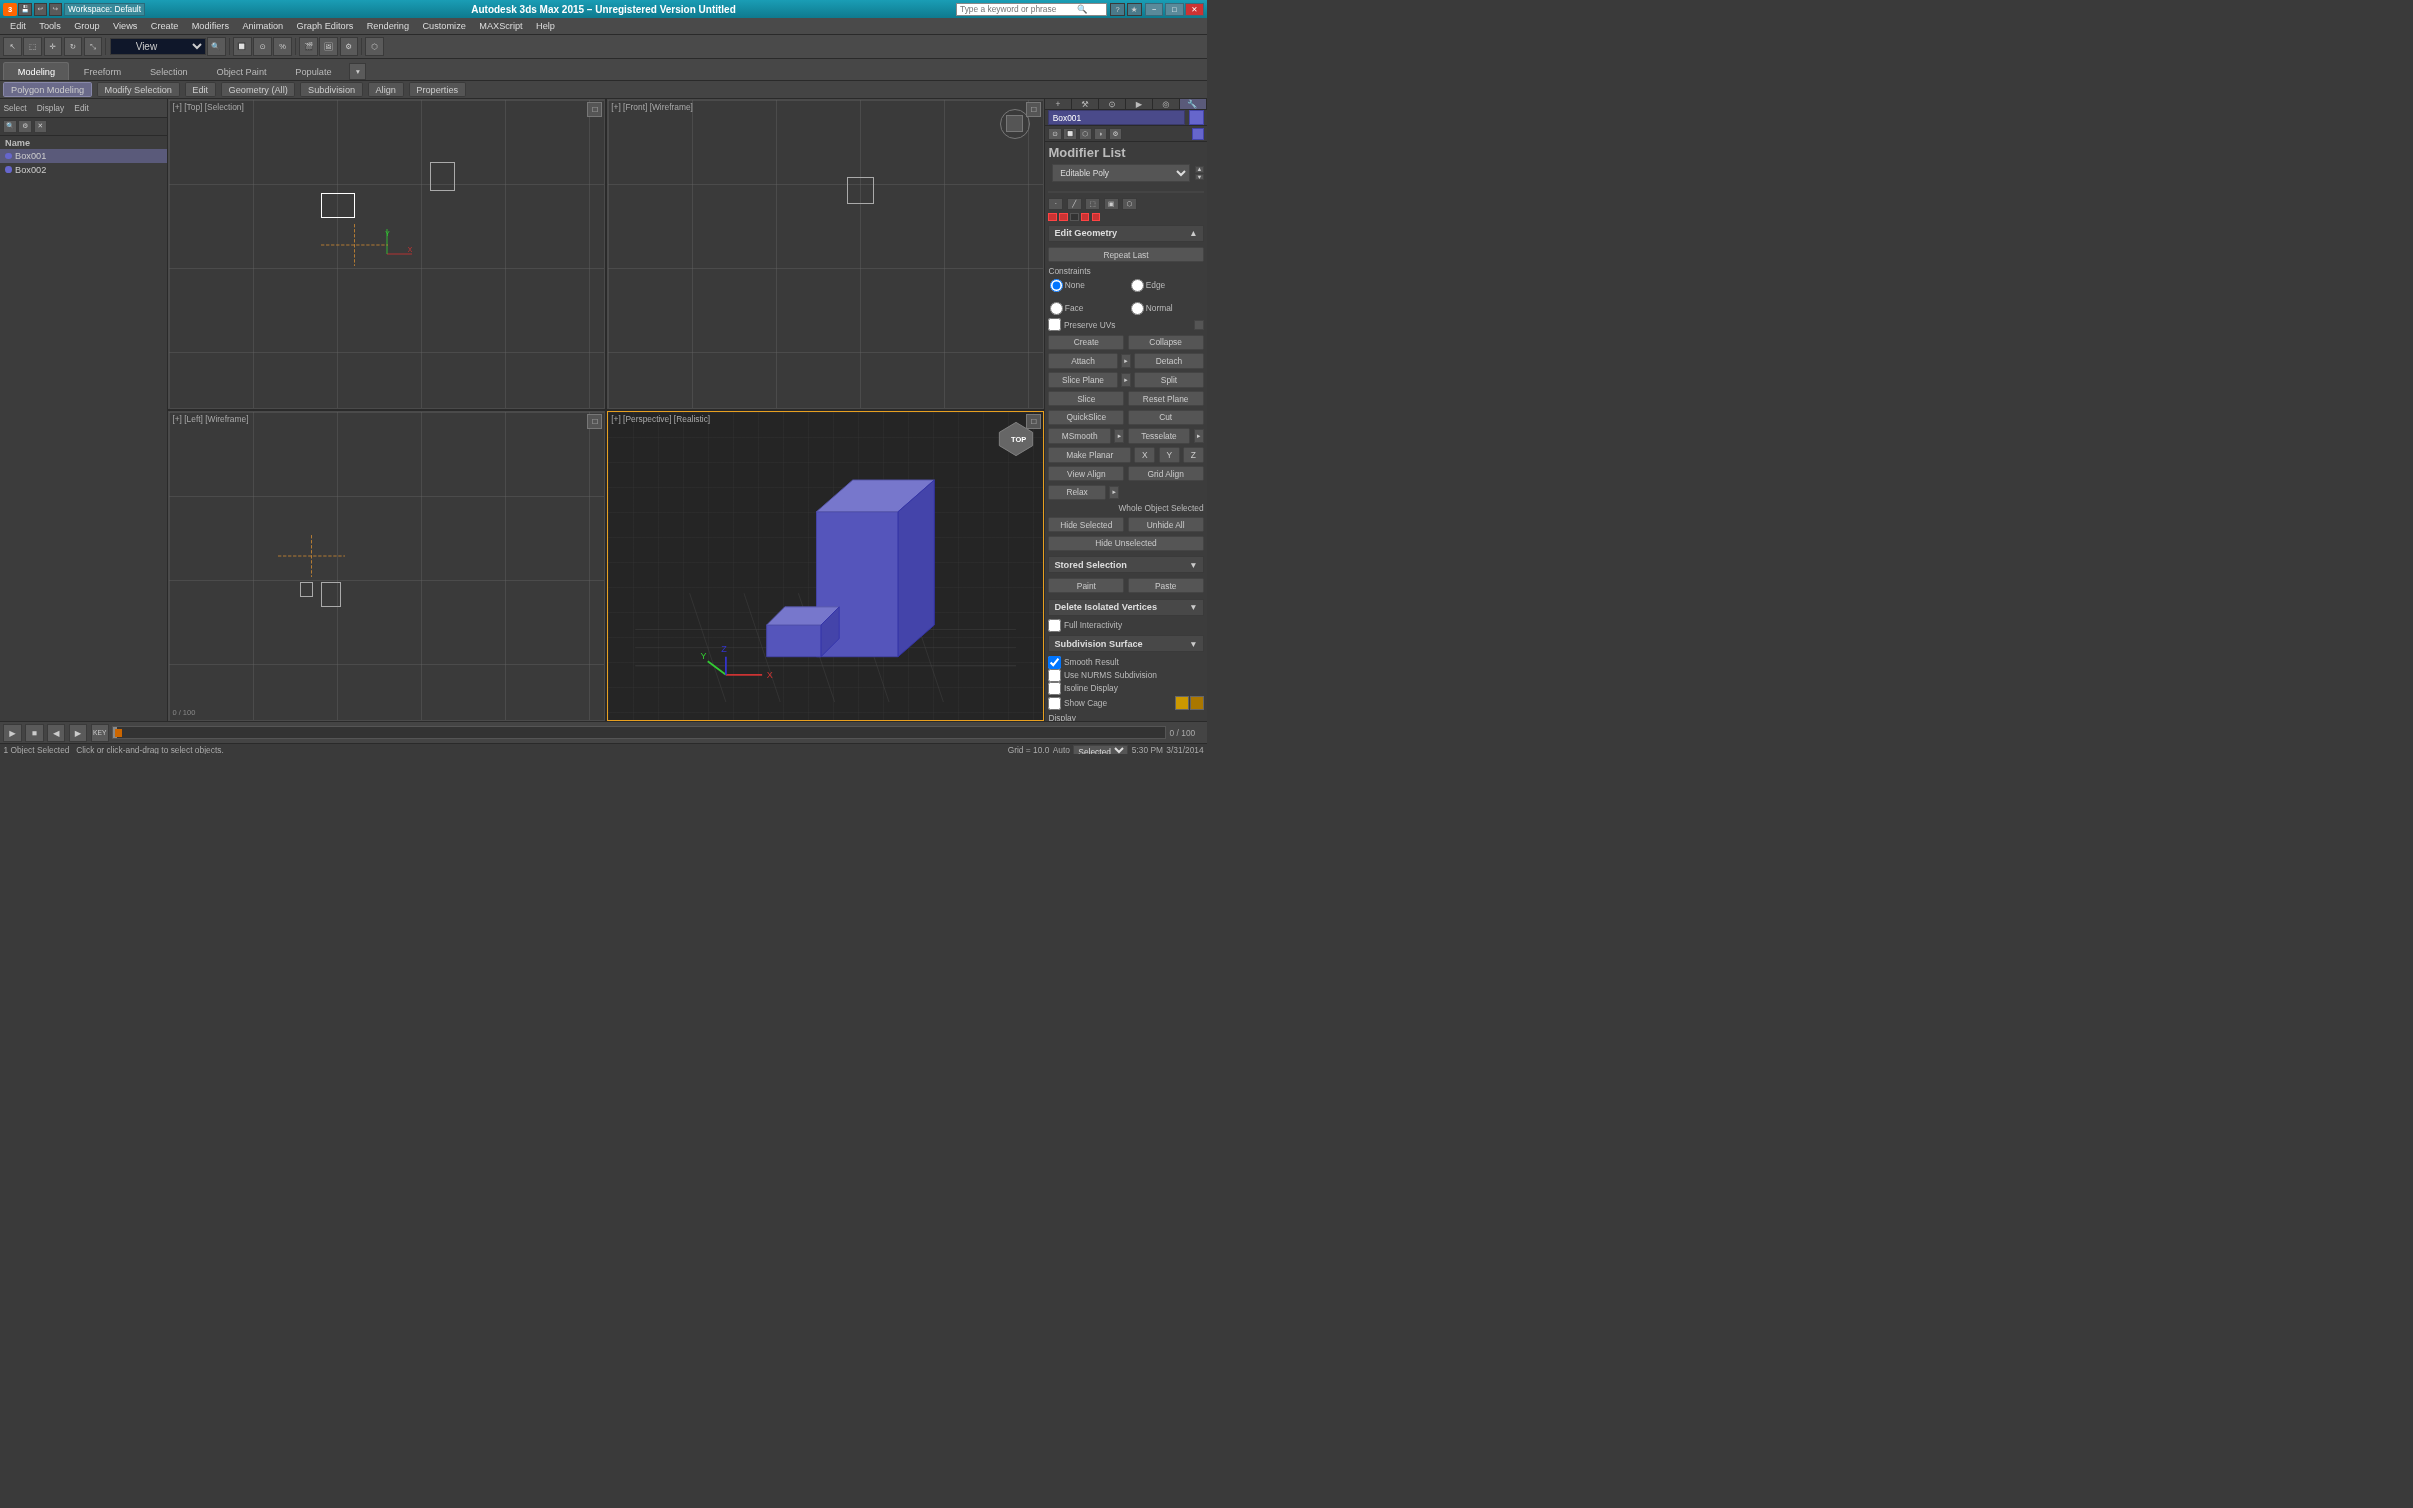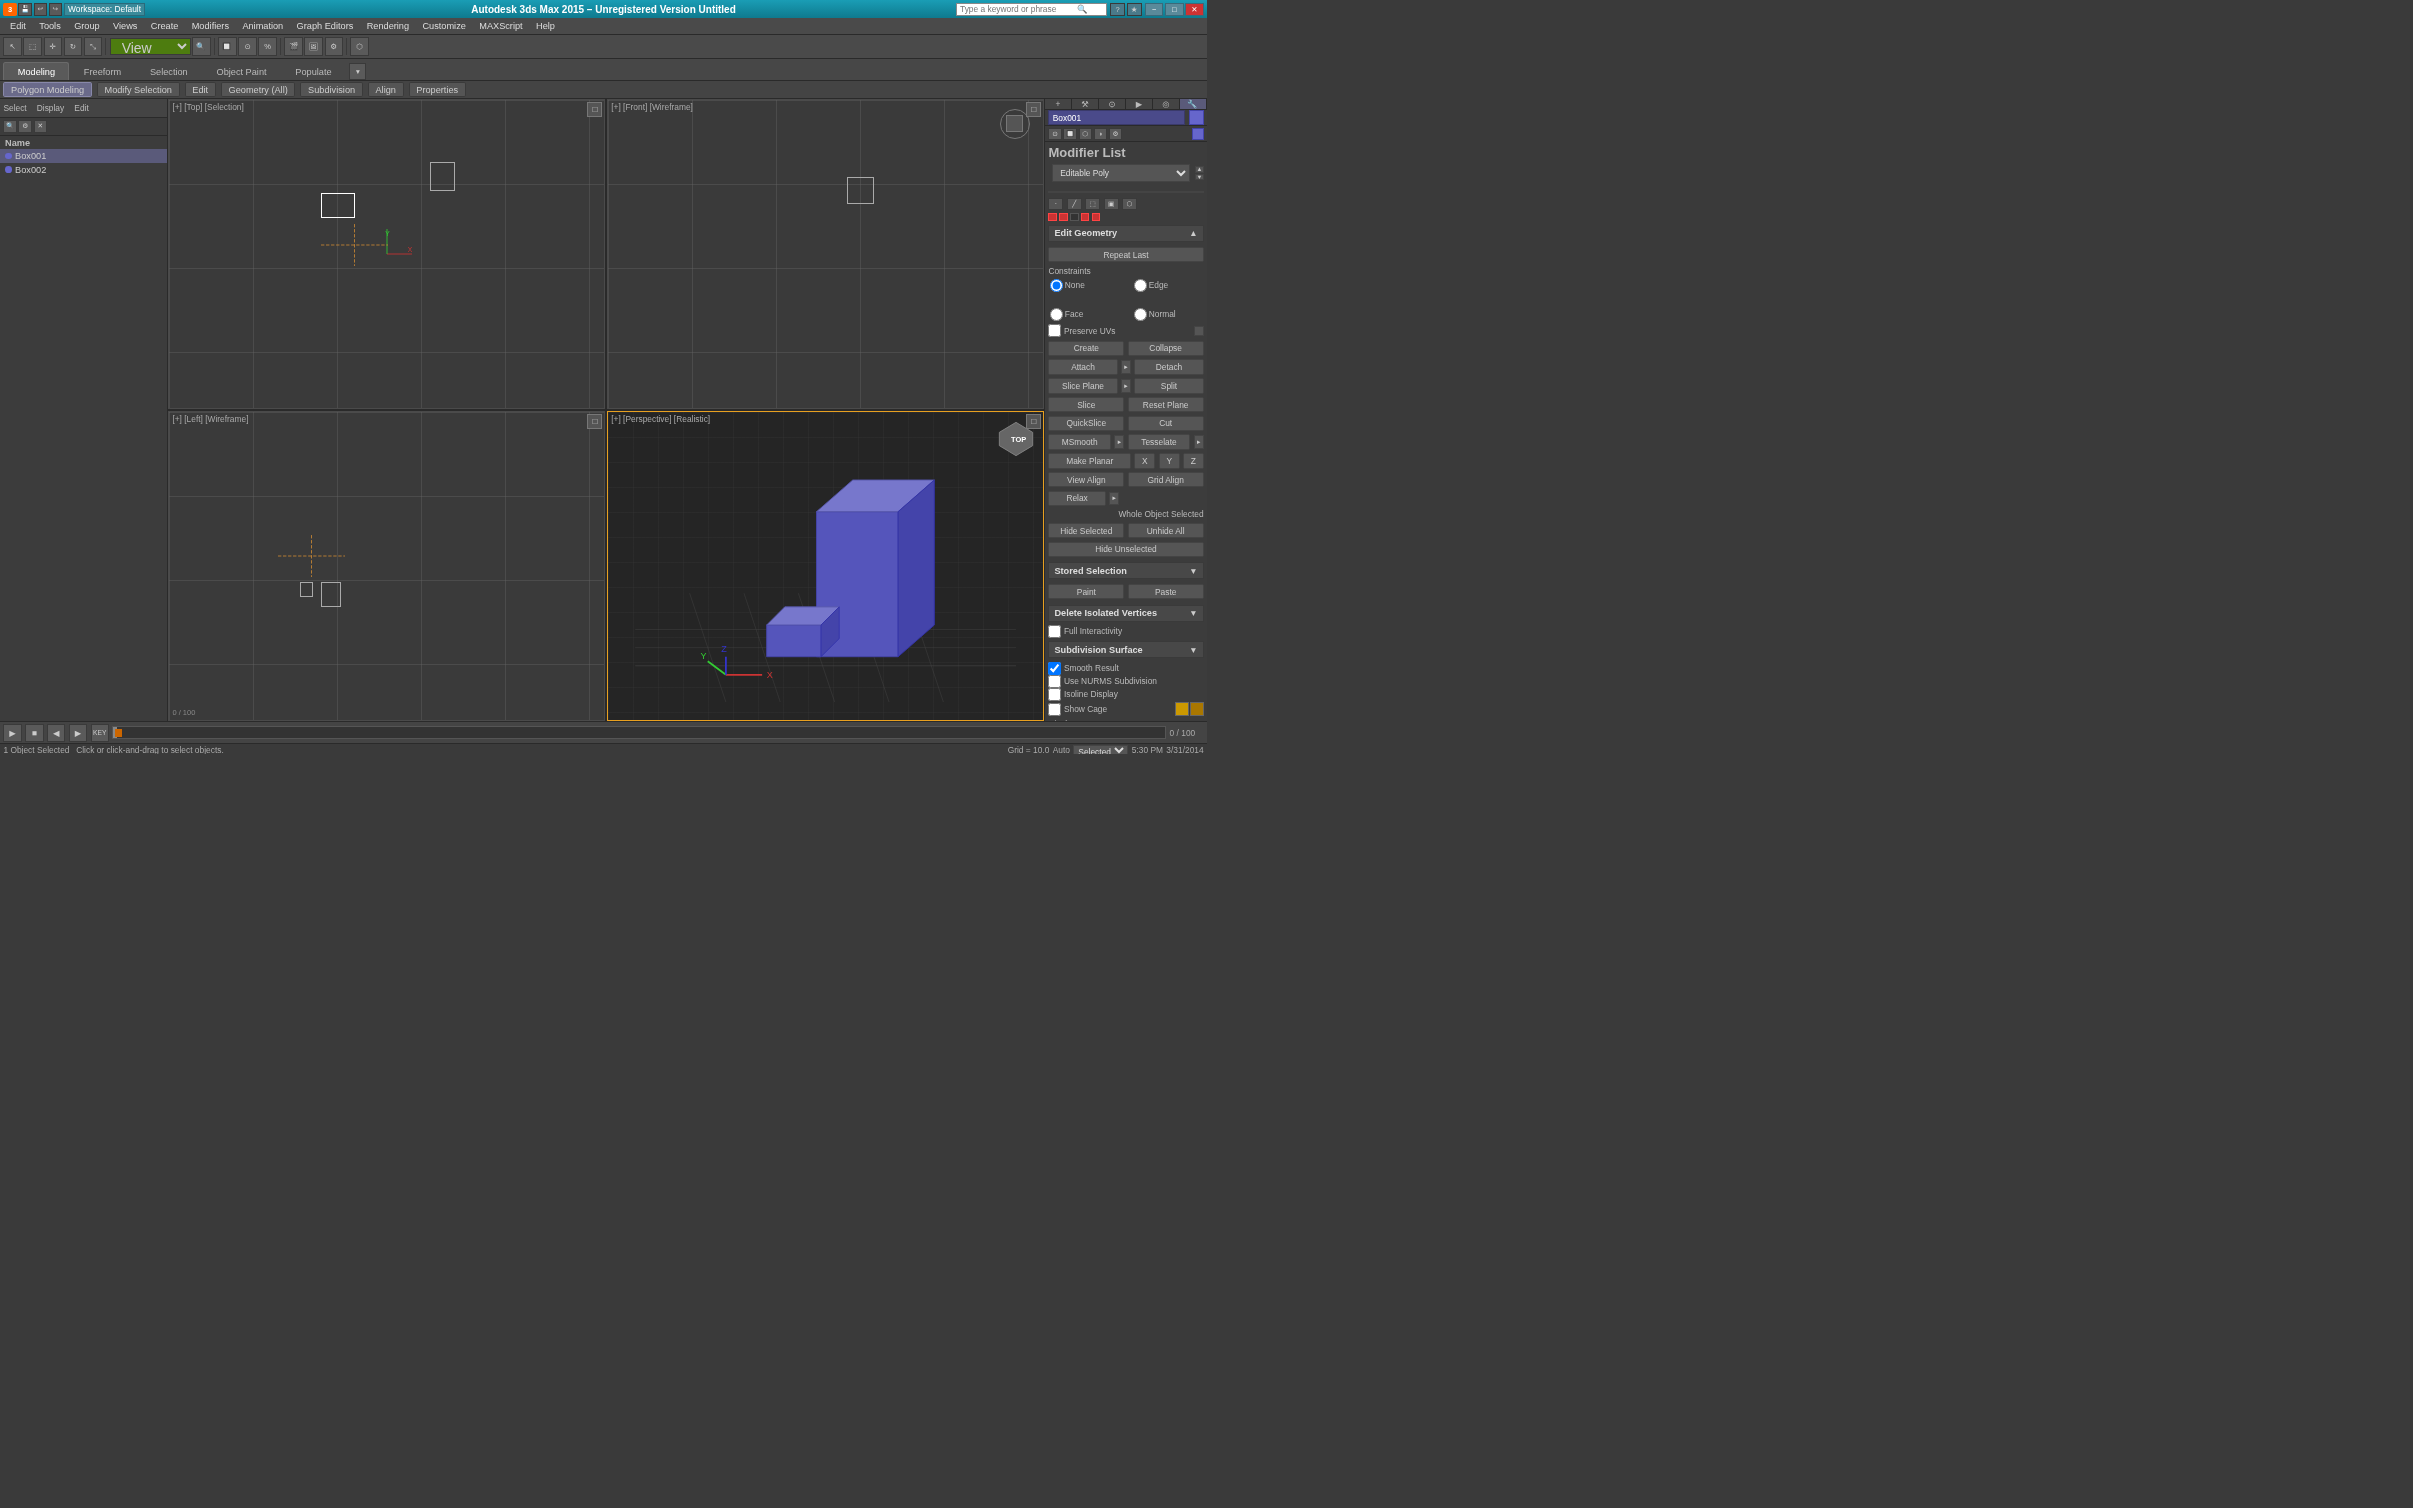--- a/index.html
+++ b/index.html
@@ -115,25 +115,25 @@
       width: 18.4px; height: 18.4px;
       background: #5a5a5a;
       border: 0.8px solid #3a3a3a;
       display: flex; align-items: center; justify-content: center;
       cursor: pointer;
       font-size: 7.5px; color: #ccc;
     }
     .toolbar-separator { width: 0.8px; height: 17px; background: #3a3a3a; margin: 0 1.7px; }
     .toolbar-dropdown {
       height: 17px;
-      background: #4d7c0f;
+      background: #0f172a;
       border: 0.8px solid #3a3a3a;
       color: #ccc;
-      font-size: 14px;
-      padding: 0 7px;
+      font-size: 10px;
+      padding: 0 21px;
     }
 
     
     #tab-bar {
       height: 22px;
       background: #474747;
       display: flex;
       align-items: flex-end;
       padding: 0 3.4px;
       border-bottom: 0.8px solid #2a2a2a;
@@ -523,21 +523,21 @@
       background: #555;
       border: 0.8px solid #777;
       display: flex; align-items: center; justify-content: center;
       font-size: 8.4px; color: #ccc; cursor: pointer;
     }
 
     
     .constraints-grid {
       display: grid;
       grid-template-columns: 1fr 1fr;
-      gap: 16px;
+      gap: 10px;
       padding: 1.7px;
     }
   </style>
 </head>
 <body>
 
 <div id="title-bar">
   <div class="left-icons">
     <div class="app-icon">3</div>
     <div style="display:flex;gap:1.7px;">

